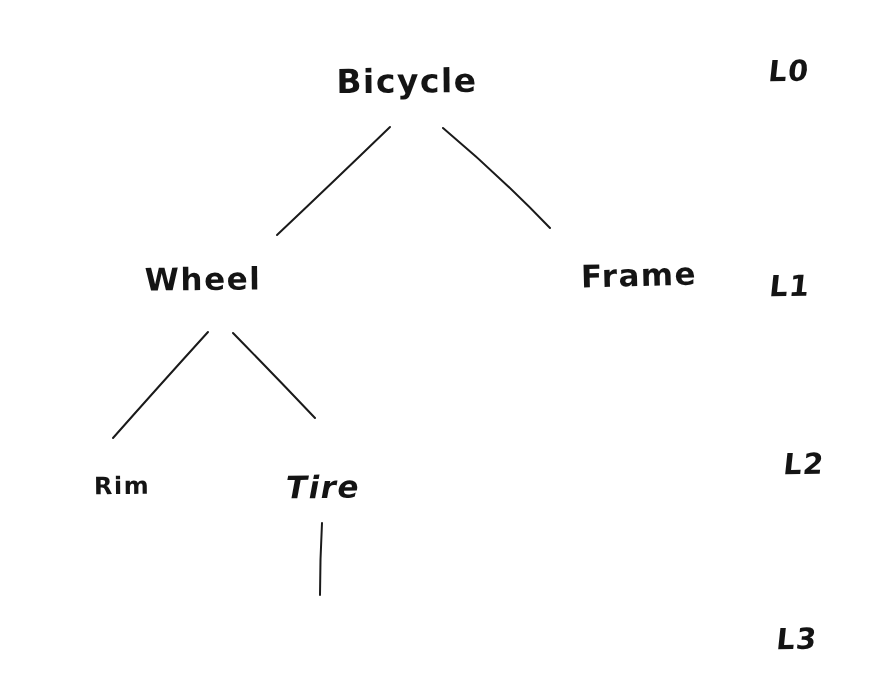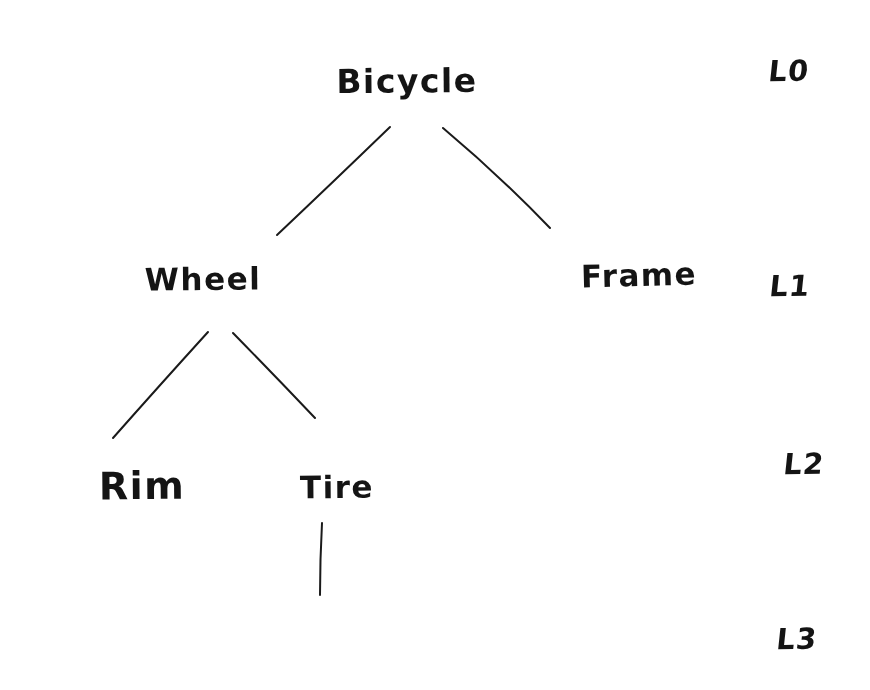--- a/index.html
+++ b/index.html
@@ -66,23 +66,23 @@
     <path d="M233,333 Q276,377 315,418" stroke="#1a1a1a"></path>
     <path d="M322,523 Q320,560 320,595" stroke="#1a1a1a"></path>
   </svg>
 
   <div class="node root" style="left:407px; top:81px;">Bicycle</div>
 
   <div class="node" style="left:203px; top:279px;">Wheel</div>
 
   <div class="node" style="left:639px; top:275px; transform:translate(-50%,-50%) rotate(-1.5deg);">Frame</div>
 
-  <div class="node" style="left:142px; top:486px; font-size:38px;">Rim</div>
+  <div class="node" style="left:122px; top:486px; font-size:24px;">Rim</div>
 
-  <div class="node" style="left:337px; top:487px;">Tire</div>
+  <div class="node" style="left:323px; top:487px;font-style:italic;">Tire</div>
 
 
   <div class="lvl" style="left:789px; top:71px;">L0</div>
 
   <div class="lvl" style="left:790px; top:286px;">L1</div>
 
   <div class="lvl" style="left:804px; top:464px;">L2</div>
 
   <div class="lvl" style="left:797px; top:639px;">L3</div>
 

